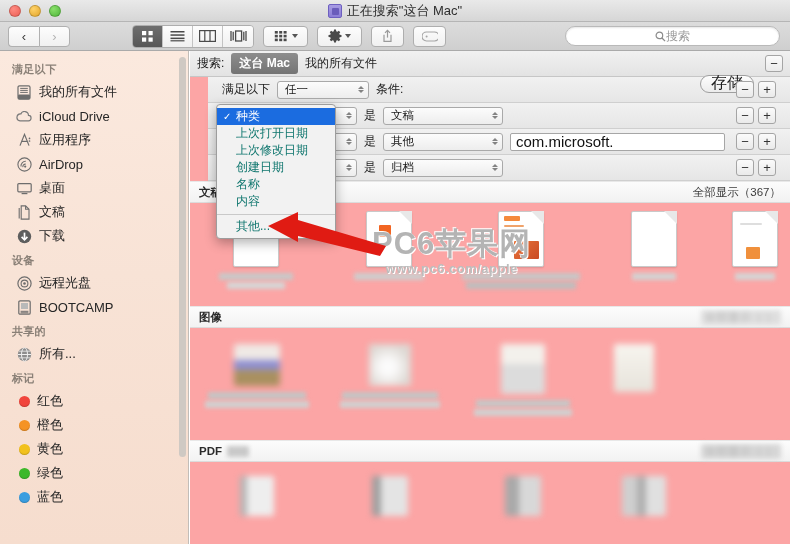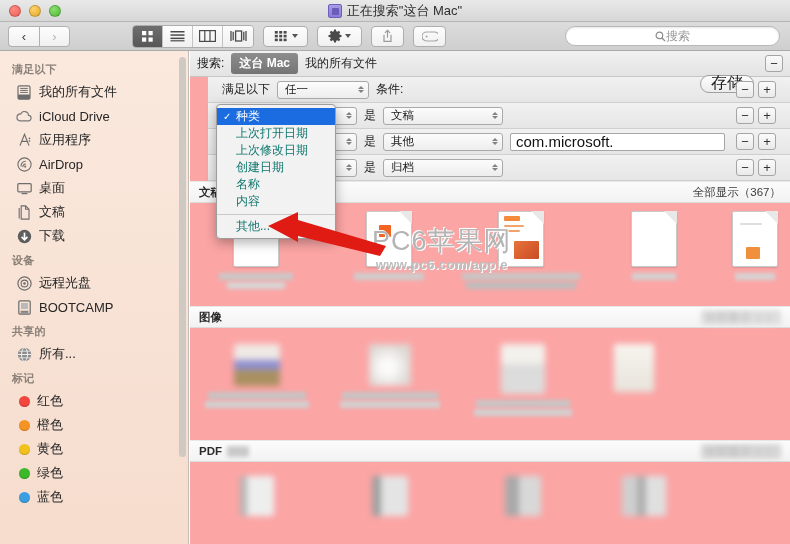--- a/index.html
+++ b/index.html
@@ -211,21 +211,21 @@
 
   
   .arrow { position: absolute; left: 268px; top: 212px; z-index: 60; }
 
   
   .watermark {
     position: absolute; left: 372px; top: 228px; z-index: 30;
     text-align: center; pointer-events: none;
   }
   .wm-main {
-    font-size: 27px; font-weight: normal; color: #b4b4b4;
+    font-size: 31px; font-weight: bold; color: #b4b4b4;
     letter-spacing: 1px; text-shadow: 1px 1px 0 #fff, -1px -1px 0 #fff;
     line-height: 1;
   }
   .wm-sub {
     font-size: 13px; font-weight: bold; color: #bdbdbd; letter-spacing: .5px;
     text-shadow: 1px 1px 0 #fff; margin-top: 2px;
   }
 </style>
 </head>
 <body>

